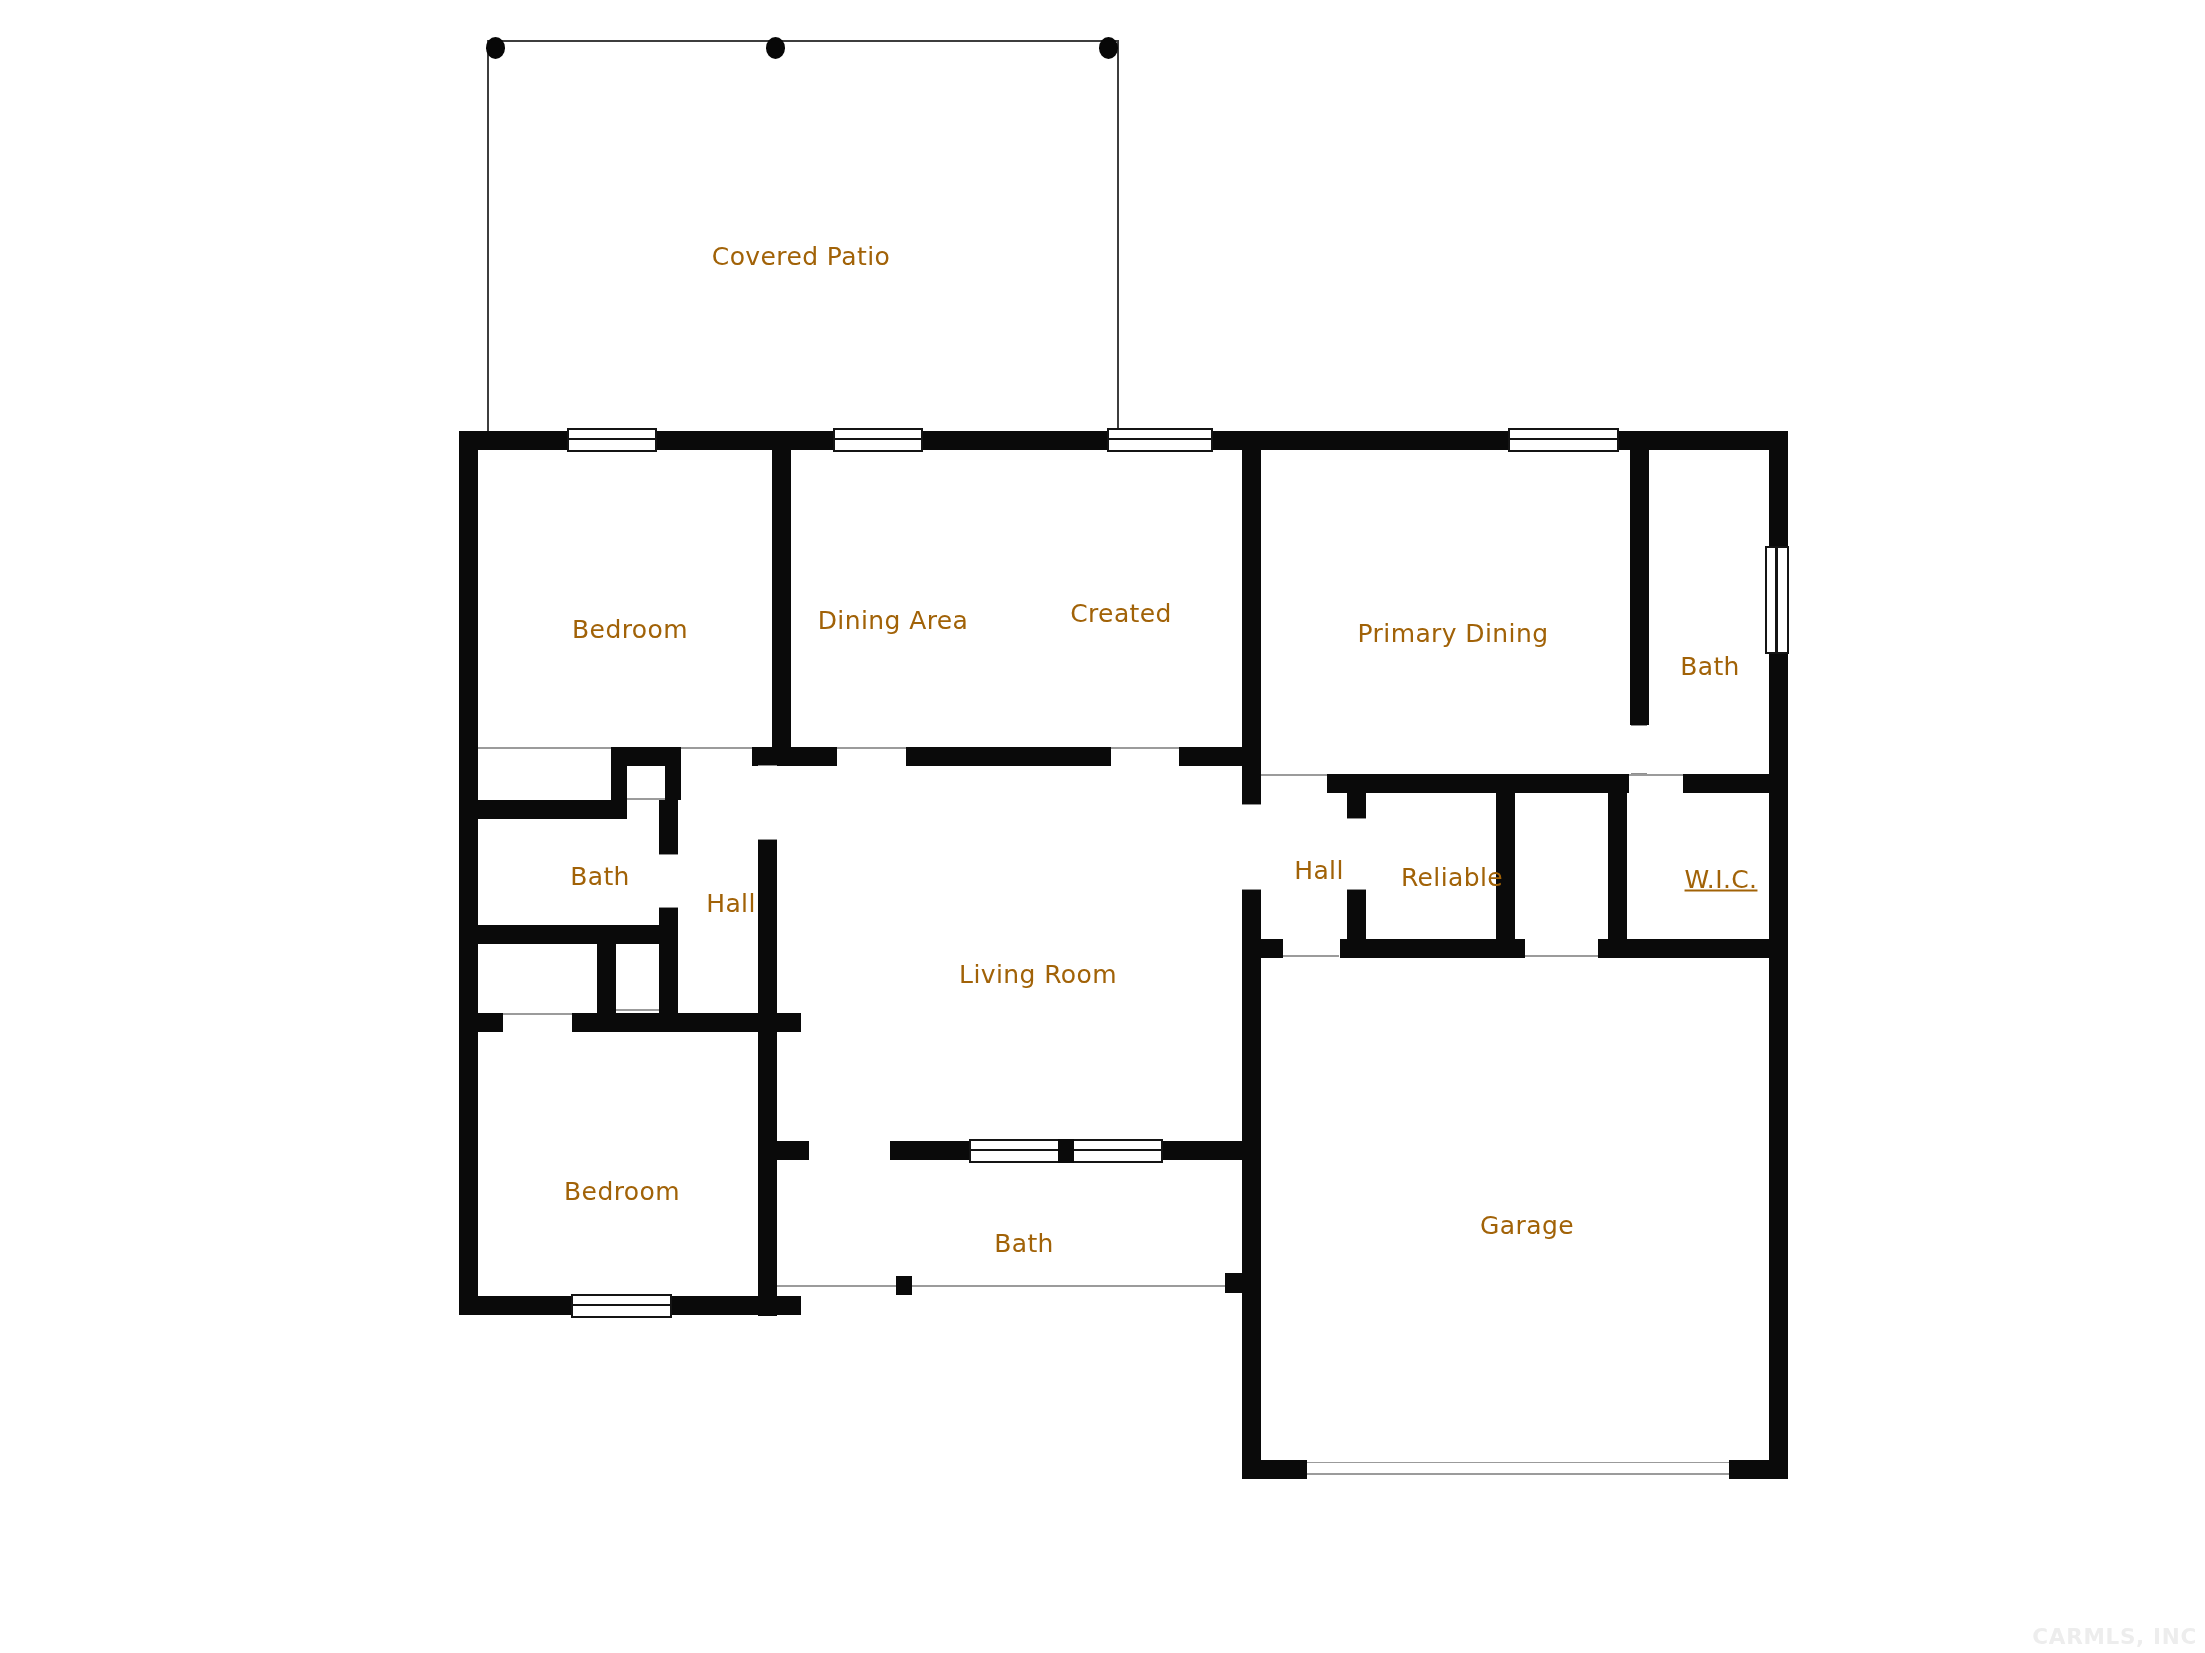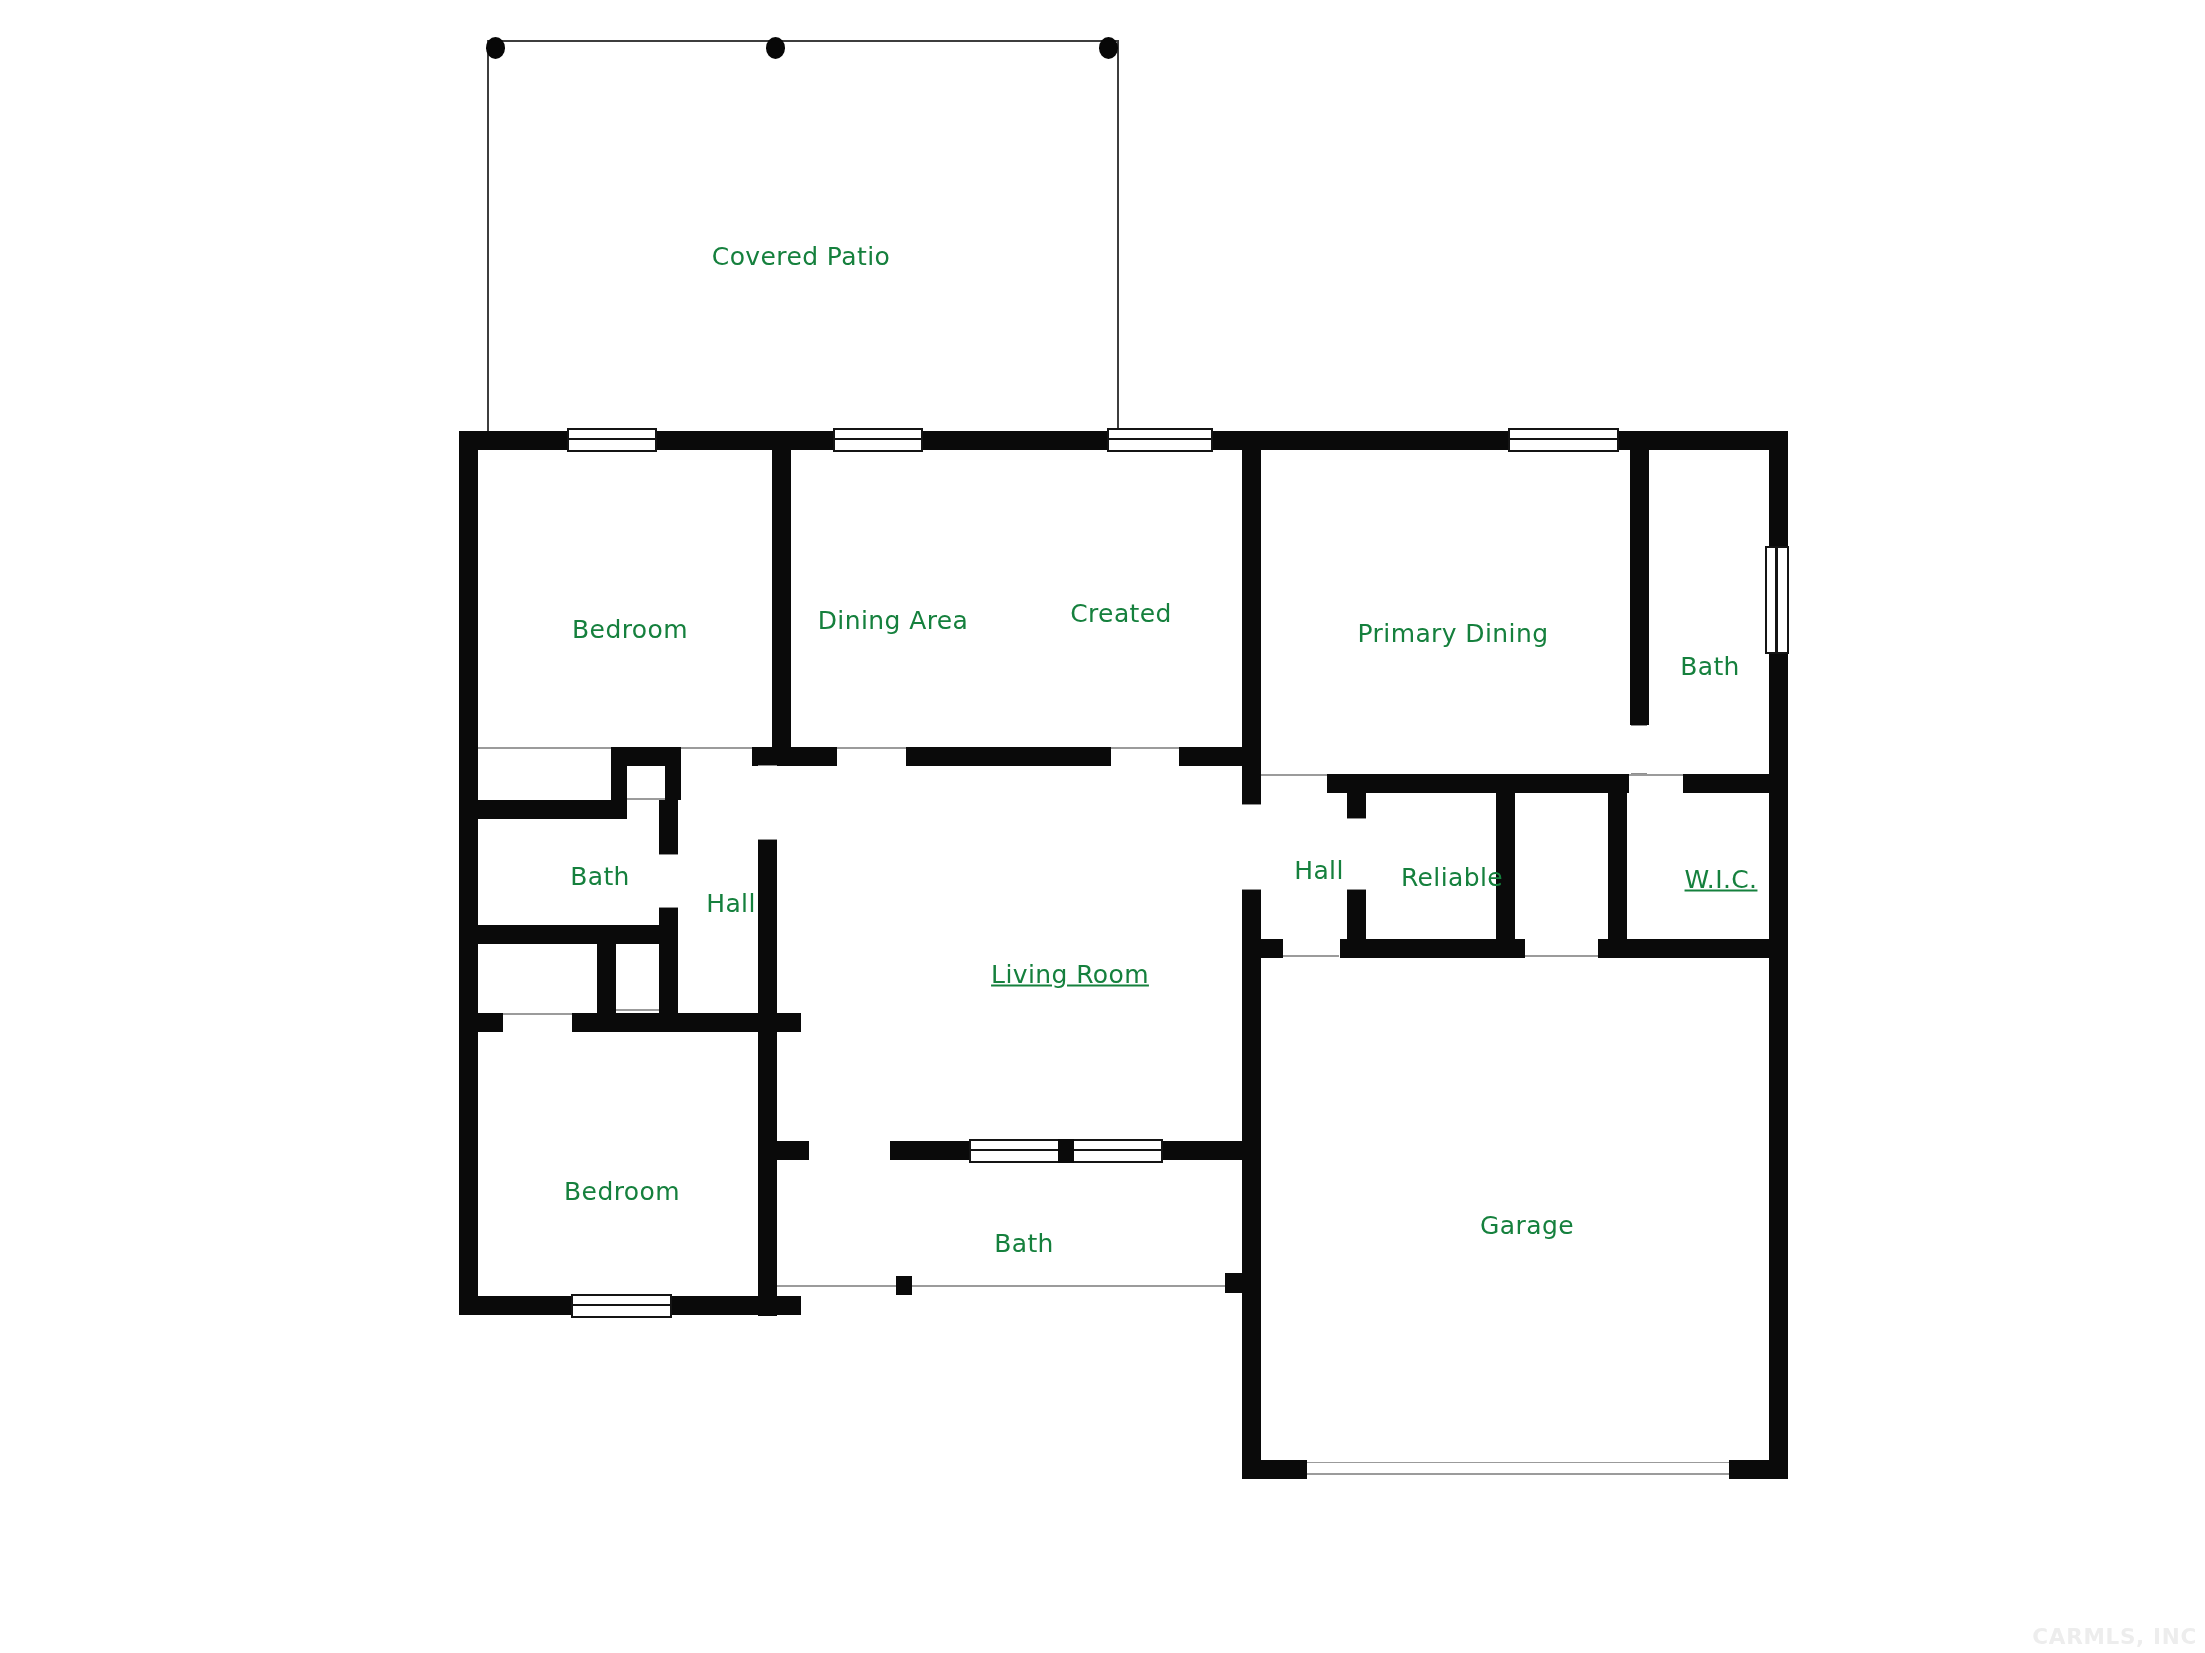--- a/index.html
+++ b/index.html
@@ -8,21 +8,21 @@
   .wall{position:absolute;background:#0a0a0a;z-index:4;}
   .oline{position:absolute;background:#9b9b9b;z-index:3;}
   .win{position:absolute;background:#ffffff;border:2.2px solid #141414;box-sizing:border-box;z-index:5;}
   .win .mid-h{position:absolute;left:0;right:0;top:38%;height:2.2px;background:#141414;}
   .win .mid-v{position:absolute;top:0;bottom:0;left:42%;width:2.2px;background:#141414;}
   .mullion{position:absolute;background:#0a0a0a;z-index:6;}
   .vgap{position:absolute;background:#ffffff;border-top:1.4px solid #8f8f8f;border-bottom:1.4px solid #8f8f8f;
         box-sizing:border-box;z-index:5;}
   .patio{position:absolute;border:2.2px solid #3d3d3d;box-sizing:border-box;background:#ffffff;z-index:1;}
   .post{position:absolute;background:#070707;border-radius:50%;z-index:5;}
-  .label{position:absolute;transform:translate(-50%,-50%);font-size:25px;color:#15803d;
+  .label{position:absolute;transform:translate(-50%,-50%);font-size:25px;color:#a16207;
          white-space:nowrap;z-index:7;letter-spacing:0.4px;}
   .footer{position:absolute;left:0;right:0;top:1614px;text-align:center;font-size:24.4px;color:#333333;z-index:7;}
   .watermark{position:absolute;left:2010px;top:1624px;width:187px;text-align:right;font-size:21.5px;
              font-weight:700;color:#ededed;letter-spacing:0.7px;z-index:7;}
 </style>
 </head>
 <body>
 
 <div id="canvas">
 
@@ -121,21 +121,21 @@
   <div class="label" style="left:630px;top:629px;">Bedroom</div>
   <div class="label" style="left:893px;top:620px;">Dining Area</div>
   <div class="label" style="left:1121px;top:613px;">Created</div>
   <div class="label" style="left:1453px;top:633px;">Primary Dining</div>
   <div class="label" style="left:1710px;top:666px;">Bath</div>
   <div class="label" style="left:600px;top:876px;">Bath</div>
   <div class="label" style="left:731px;top:903px;">Hall</div>
   <div class="label" style="left:1319px;top:870px;">Hall</div>
   <div class="label" style="left:1452px;top:877px;">Reliable</div>
   <div class="label" style="left:1721px;top:879px;text-decoration:underline;">W.I.C.</div>
-  <div class="label" style="left:1070px;top:974px;text-decoration:underline;">Living Room</div>
+  <div class="label" style="left:1038px;top:974px;">Living Room</div>
   <div class="label" style="left:622px;top:1191px;">Bedroom</div>
   <div class="label" style="left:1024px;top:1243px;">Bath</div>
   <div class="label" style="left:1527px;top:1225px;">Garage</div>
 
 
   <div class="watermark">CARMLS, INC</div>
 
 </div>
 
 

